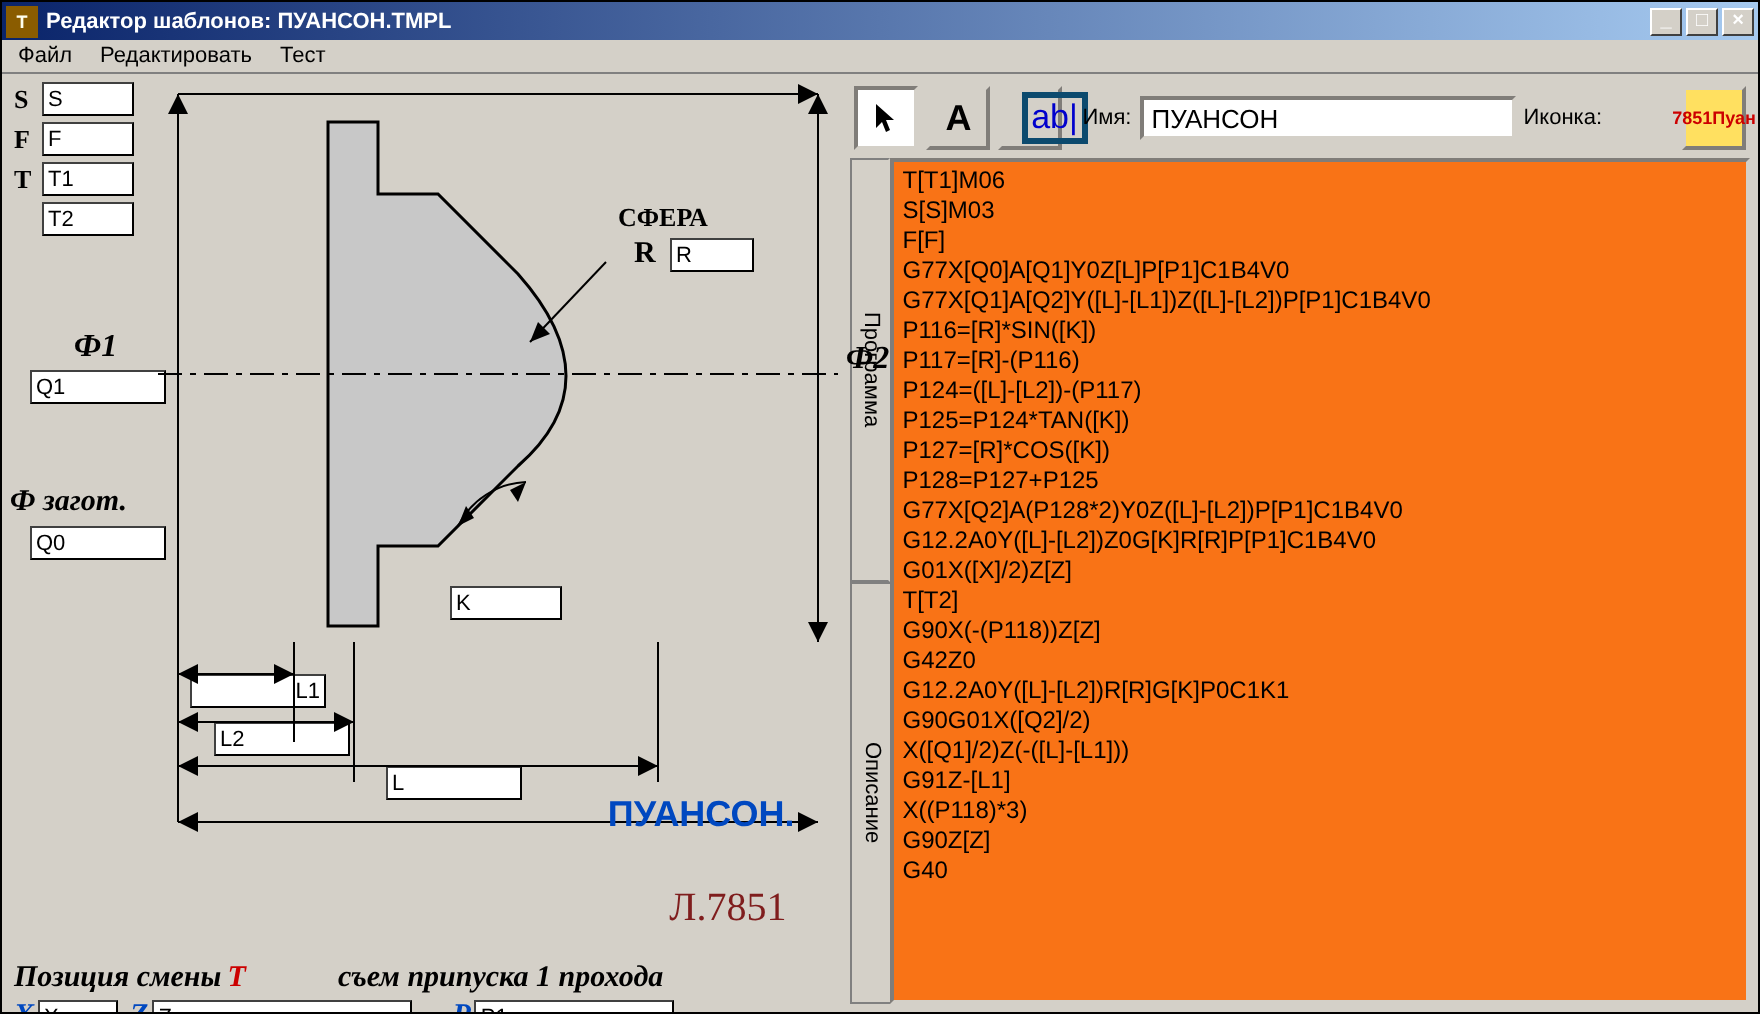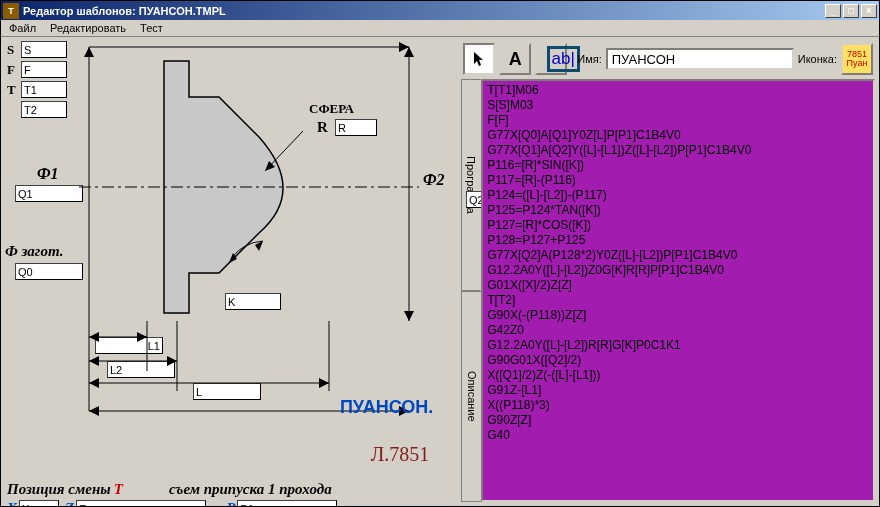--- a/index.html
+++ b/index.html
@@ -23,27 +23,27 @@
 .drawing { position: absolute; left:78px; top:4px; width:380px; height:420px; }
 .drawing svg { width: 100%; height: 100%; }
 .big-name { position: absolute; right: 24px; top: 360px; font-family: Arial; font-weight: bold; font-size: 18px; color: #0048c0; }
 .big-num { position: absolute; right: 28px; top: 406px; font-family: "Times New Roman", serif; font-size: 20px; color: #7f1d1d; }
 .footer-labels { position: absolute; left: 6px; top: 444px; width: 460px; }
 .pos-label { font-family: "Times New Roman", serif; font-style: italic; font-weight: bold; font-size: 15px; }
 .red { color: #c00; } .blue { color: #0048c0; }
 .tool-row { display: flex; align-items: center; gap: 4px; padding: 2px; }
 .tool-btn { width: 32px; height: 32px; border: 2px outset #d4d0c8; background: #d4d0c8; display:flex; align-items:center; justify-content:center; font-size: 18px; cursor: pointer; }
 .tool-btn.active { border: 2px inset #d4d0c8; background: #fff; }
-.tool-btn.icon-btn { background: #ffe060; font-size: 9px; line-height:1; color:#c00; font-weight:normal; flex-direction:column;}
+.tool-btn.icon-btn { background: #ffe060; font-size: 9px; line-height:1; color:#c00; font-weight:bold; flex-direction:row;margin-left:36px;}
 .name-input { flex:1; height: 22px; border: 2px inset #d4d0c8; background:#fff; padding: 0 4px; font-size: 13px; }
 .code-area-wrap { flex:1; display:flex; margin-top:2px; }
 .side-tabs { width: 20px; display:flex; flex-direction:column; }
 .side-tab { flex:1; border:1px solid #808080; border-right:none; background:#d4d0c8; writing-mode: vertical-rl; text-align:center; font-size:11px; cursor:pointer; display:flex; align-items:center; justify-content:center; }
 .side-tab.active { background:#d4d0c8; border-right: 1px solid #d4d0c8; }
-.code-box { flex:1; border: 2px inset #d4d0c8; background:#a21caf; overflow: auto; padding: 2px 4px; font-family: Arial; font-size: 12px; line-height: 15px; white-space: pre; position:relative; }
+.code-box { flex:1; border: 2px inset #d4d0c8; background:#f97316; overflow: auto; padding: 2px 4px; font-family: Arial; font-size: 12px; line-height: 15px; white-space: pre; position:relative; }
 </style>
 </head>
 <body>
 
 <div class="window">
   <div class="titlebar">
     <div class="titlebar-icon">T</div>
     <div class="titlebar-text">Редактор шаблонов:  ПУАНСОН.TMPL</div>
     <div class="win-btns">
       <div class="win-btn">_</div>

